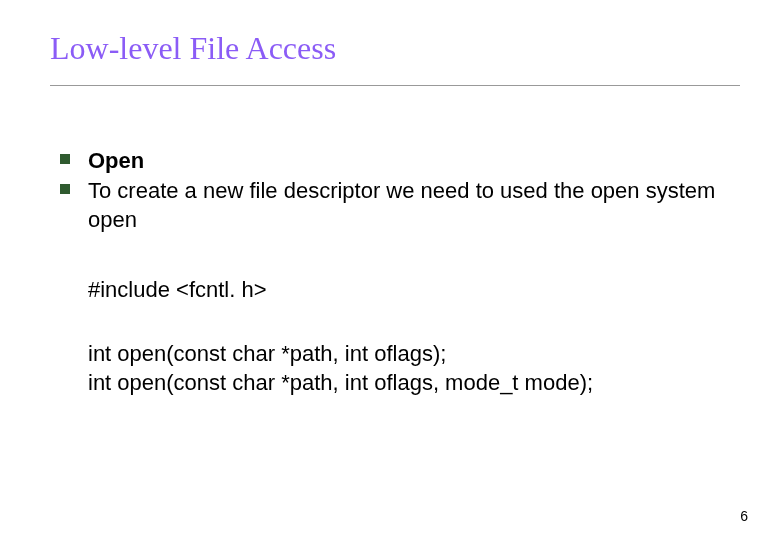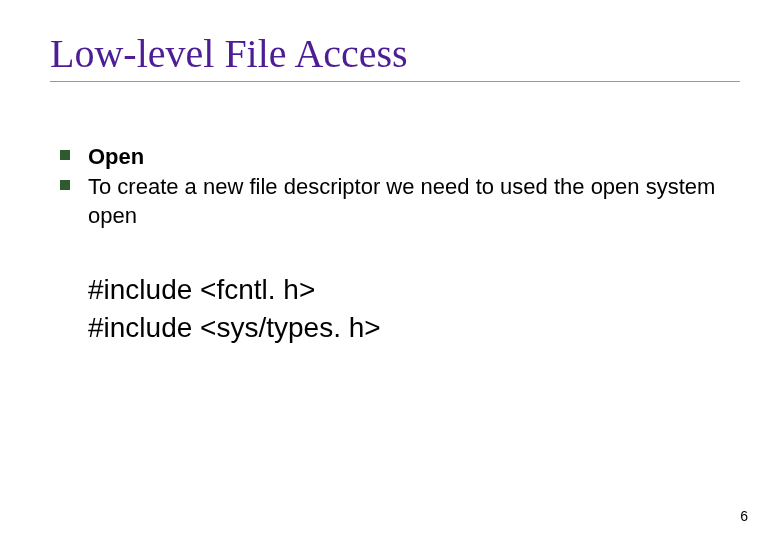--- a/index.html
+++ b/index.html
@@ -13,23 +13,23 @@
   }
   .slide {
     position: relative;
     width: 780px;
     height: 540px;
     box-sizing: border-box;
     padding: 30px 40px 20px 50px;
   }
   .title {
     font-family: "Times New Roman", Times, serif;
-    font-size: 40px;
-    color: #4c1d95;
-    margin: 0 0 4px 0;
+    font-size: 32px;
+    color: #8b5cf6;
+    margin: 0 0 18px 0;
     font-weight: 400;
   }
   .hr {
     border: none;
     border-top: 1px solid #999;
     margin: 0 0 60px 0;
   }
   .bullets {
     margin: 0 0 40px 10px;
   }
@@ -47,21 +47,21 @@
     margin-right: 18px;
   }
   .bullet-text {
     font-size: 22px;
   }
   .bold {
     font-weight: bold;
   }
   .code-block {
     margin-left: 38px;
-    font-size: 28px;
+    font-size: 22px;
     line-height: 1.35;
   }
   .code-block .group {
     margin-bottom: 34px;
   }
   .page-num {
     position: absolute;
     right: 32px;
     bottom: 16px;
     font-size: 14px;
@@ -83,18 +83,21 @@
     </div>
     <div class="bullet-row">
       <div class="bullet-icon"></div>
       <div class="bullet-text">To create a new file descriptor we need to used the open system open</div>
     </div>
   </div>
 
   <div class="code-block">
     <div class="group">
       <div>#include &lt;fcntl. h&gt;</div>
-      <div>#include &lt;sys/types. h&gt;</div>
+    </div>
+    <div class="group">
+      <div>int open(const char *path, int oflags);</div>
+      <div>int open(const char *path, int oflags, mode_t mode);</div>
     </div>
   </div>
 
   <div class="page-num">6</div>
 </div>
 
 </body></html>

